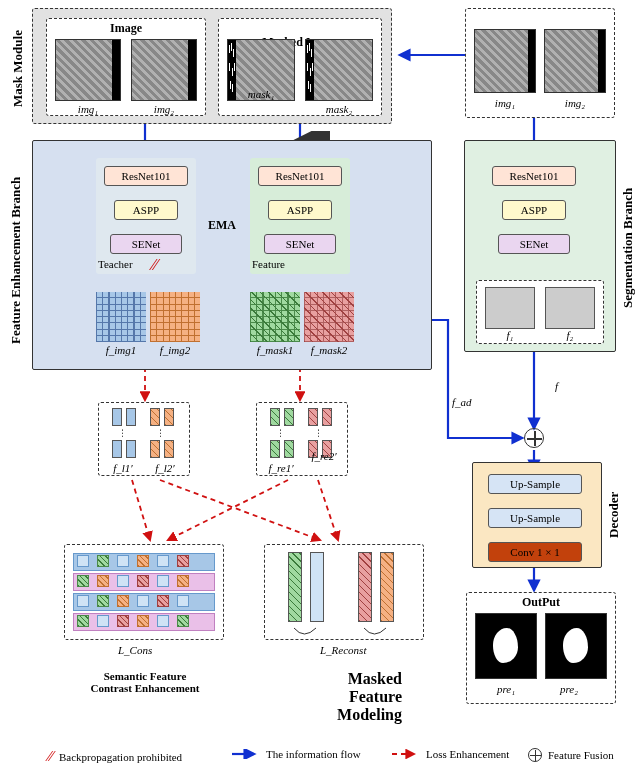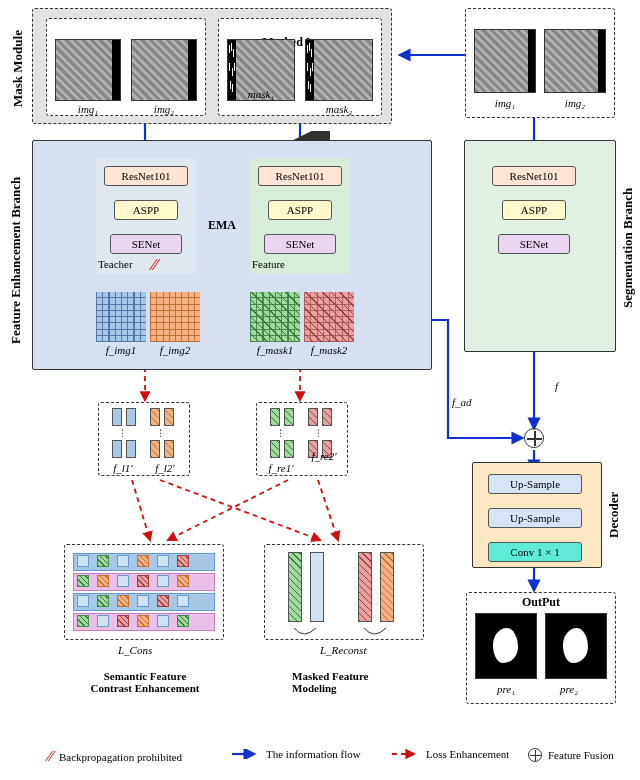--- a/index.html
+++ b/index.html
@@ -8,21 +8,21 @@
   .box { position:absolute; }
   .dashed { border:1.5px dashed #333; border-radius:3px; }
   .solid  { border:1px solid #333; border-radius:2px; }
   .vlabel { writing-mode: vertical-rl; transform: rotate(180deg); font-weight:bold; font-size:13px; text-align:center; }
   .hlabel { font-weight:bold; font-size:12px; text-align:center; }
   .block { text-align:center; border:1px solid #555; border-radius:3px; padding:3px 0; font-size:11px; }
   .resnet { background:#ffe4d6; }
   .aspp   { background:#fff9cc; }
   .senet  { background:#ead6f0; }
   .upsamp { background:#d6e4f5; }
-  .conv   { background:#5eead4; }
+  .conv   { background:#c2410c; }
   .teacher-bg { background:#dfe8ef; }
   .student-bg { background:#d7edd9; }
   .segbranch-bg { background:#e0f0e2; }
   .featbranch-bg { background:#d6e0f0; }
   .decoder-bg  { background:#fbe7c2; }
   .mask-bg     { background:#e2e2e2; }
   .sub { font-style:italic; font-size:11px; text-align:center; }
   .thumb { background:#ccc; border:1px solid #333; position:relative; overflow:hidden; }
   .thumb::before { content:""; position:absolute; inset:0;
      background:
@@ -108,20 +108,21 @@
 
   <path class="arrow-red" d="M132 480 L150 540" marker-end="url(#ar)"></path>
   <path class="arrow-red" d="M160 480 L320 540" marker-end="url(#ar)"></path>
   <path class="arrow-red" d="M288 480 L168 540" marker-end="url(#ar)"></path>
   <path class="arrow-red" d="M318 480 L338 540" marker-end="url(#ar)"></path>
 </svg>
 
 <div class="box dashed mask-bg" style="left:32px;top:8px;width:360px;height:116px"></div>
 <div class="box vlabel" style="left:10px;top:24px;height:90px">Mask Module</div>
 <div class="box dashed" style="left:46px;top:18px;width:160px;height:98px;background:#fff">
+  <div class="hlabel" style="padding-top:2px">Image</div>
   <div class="thumb black" style="position:absolute;left:8px;top:20px;width:66px;height:62px"></div>
   <div class="thumb black" style="position:absolute;left:84px;top:20px;width:66px;height:62px"></div>
   <div class="sub" style="position:absolute;left:8px;top:84px;width:66px">img₁</div>
   <div class="sub" style="position:absolute;left:84px;top:84px;width:66px">img₂</div>
 </div>
 <div class="box dashed" style="left:218px;top:18px;width:164px;height:98px;background:#fff">
   <div class="hlabel" style="padding-top:16px">Masked Image</div>
   <div class="thumb black mask" style="position:absolute;left:8px;top:20px;width:68px;height:62px"></div>
   <div class="thumb black mask" style="position:absolute;left:86px;top:20px;width:68px;height:62px"></div>
   <div class="sub" style="position:absolute;left:8px;top:69px;width:68px">mask₁</div>
@@ -170,20 +171,26 @@
       <div></div>
     </div>
 <div class="sub box" style="left:250px;top:344px;width:50px">f_mask1</div>
 <div class="sub box" style="left:304px;top:344px;width:50px">f_mask2</div>
 
 <div class="box segbranch-bg solid" style="left:464px;top:140px;width:152px;height:212px"></div>
 <div class="box vlabel" style="left:620px;top:158px;height:180px">Segmentation Branch</div>
 <div class="block resnet" style="position:absolute;left:492px;top:166px;width:84px">ResNet101</div>
 <div class="block aspp" style="position:absolute;left:502px;top:200px;width:64px">ASPP</div>
 <div class="block senet" style="position:absolute;left:498px;top:234px;width:72px">SENet</div>
+<div class="box dashed" style="left:476px;top:280px;width:128px;height:64px;background:#fff">
+  <div class="thumb blank" style="position:absolute;left:8px;top:6px;width:50px;height:42px;border:1px solid #555"></div>
+  <div class="thumb blank" style="position:absolute;left:68px;top:6px;width:50px;height:42px;border:1px solid #555"></div>
+  <div class="sub" style="position:absolute;left:8px;top:48px;width:50px">f₁</div>
+  <div class="sub" style="position:absolute;left:68px;top:48px;width:50px">f₂</div>
+</div>
 <div class="sub box" style="left:555px;top:380px">f</div>
 <div class="sub box" style="left:452px;top:396px">f_ad</div>
 
 <div class="box" style="left:524px;top:428px;width:20px;height:20px;border:1.5px solid #333;border-radius:50%;">
   <div style="position:absolute;left:9px;top:2px;width:1.5px;height:15px;background:#333"></div>
   <div style="position:absolute;top:9px;left:2px;height:1.5px;width:15px;background:#333"></div>
 </div>
 
 <div class="box decoder-bg solid" style="left:472px;top:462px;width:130px;height:106px"></div>
 <div class="box vlabel" style="left:606px;top:480px;height:70px">Decoder</div>
@@ -279,21 +286,21 @@
 
 <div class="bar hatch" style="--hc:#3a7a3a;left:288px;top:552px;width:14px;height:70px;background:#a0d9a0"></div>
 <div class="bar" style="left:310px;top:552px;width:14px;height:70px;background:#cfe3f5"></div>
 <div class="bar hatch" style="--hc:#a04040;left:358px;top:552px;width:14px;height:70px;background:#e8a0a0"></div>
 <div class="bar hatch" style="--hc:#c07030;left:380px;top:552px;width:14px;height:70px;background:#f5b183"></div>
 <svg style="position:absolute;left:264px;top:544px" width="160" height="96">
       <path d="M30 84 Q40 96 52 84" stroke="#333" fill="none"></path>
       <path d="M100 84 Q110 96 122 84" stroke="#333" fill="none"></path>
     </svg>
 <div class="sub box" style="left:320px;top:644px">L_Reconst</div>
-<div class="box" style="left:292px;top:670px;width:110px;text-align:left;font-weight:bold;font-size:11px;white-space:pre-line">Masked Feature
+<div class="box" style="left:292px;top:670px;width:110px;text-align:right;font-weight:bold;font-size:16px;white-space:pre-line">Masked Feature
 Modeling</div>
 
 <div class="legend" style="left:48px;top:748px">
   <span style="color:#d01010;font-weight:bold;font-size:15px">⁄⁄</span>
   <span>Backpropagation prohibited</span>
 </div>
 <div class="legend" style="left:232px;top:748px">
   <svg width="28" height="10">
         <line x1="0" y1="5" x2="22" y2="5" class="arrow-blue" marker-end="url(#ab)"></line>
       </svg>

